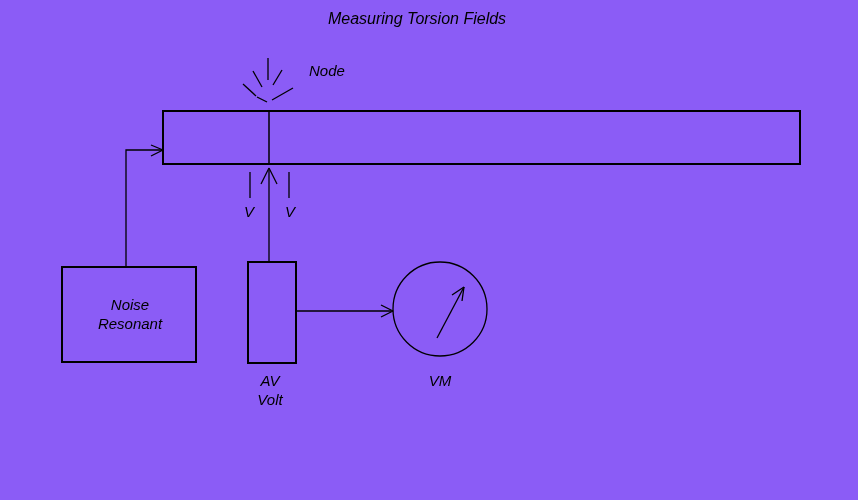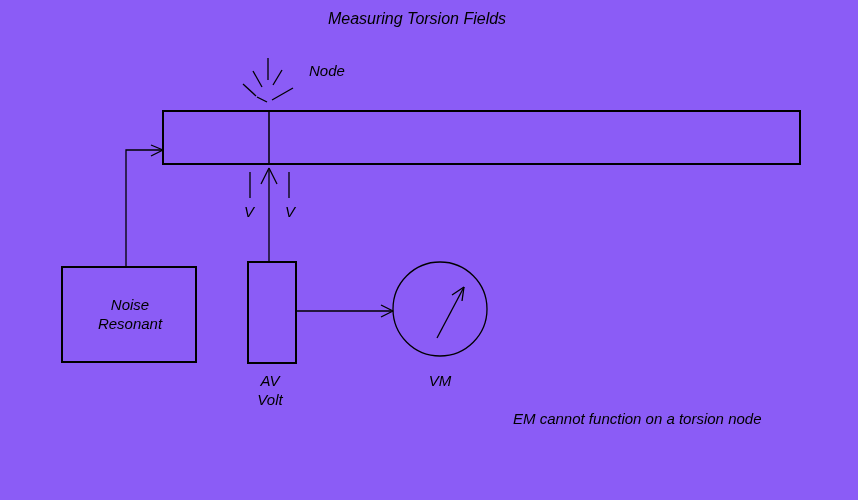--- a/index.html
+++ b/index.html
@@ -103,16 +103,15 @@
   <div class="lbl centered" style="left:290px; top:202px;">V</div>
 
   <div class="lbl centered" style="left:270px; top:371px;">
     <div>AV</div>
     <div>Volt</div>
   </div>
 
   <div class="lbl centered" style="left:440px; top:371px;font-style:italic;">VM</div>
 
 
-  <div class="lbl" style="left:513px; top:409px;">EM cannot function on a torsion node</div>
 
 
 </div>
 
 </body></html>

